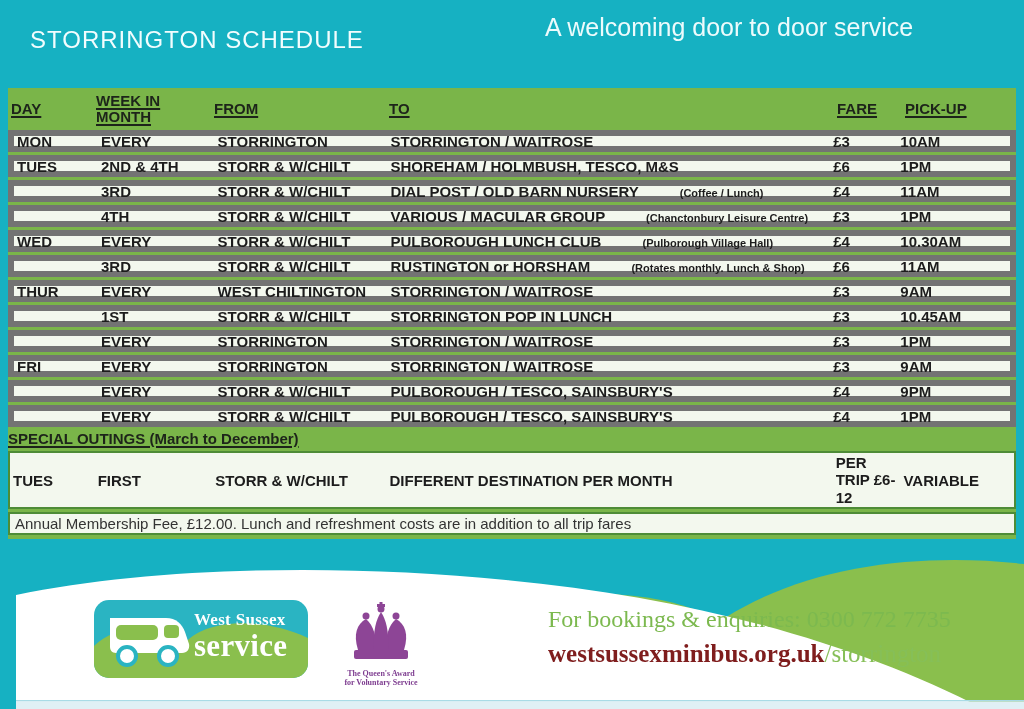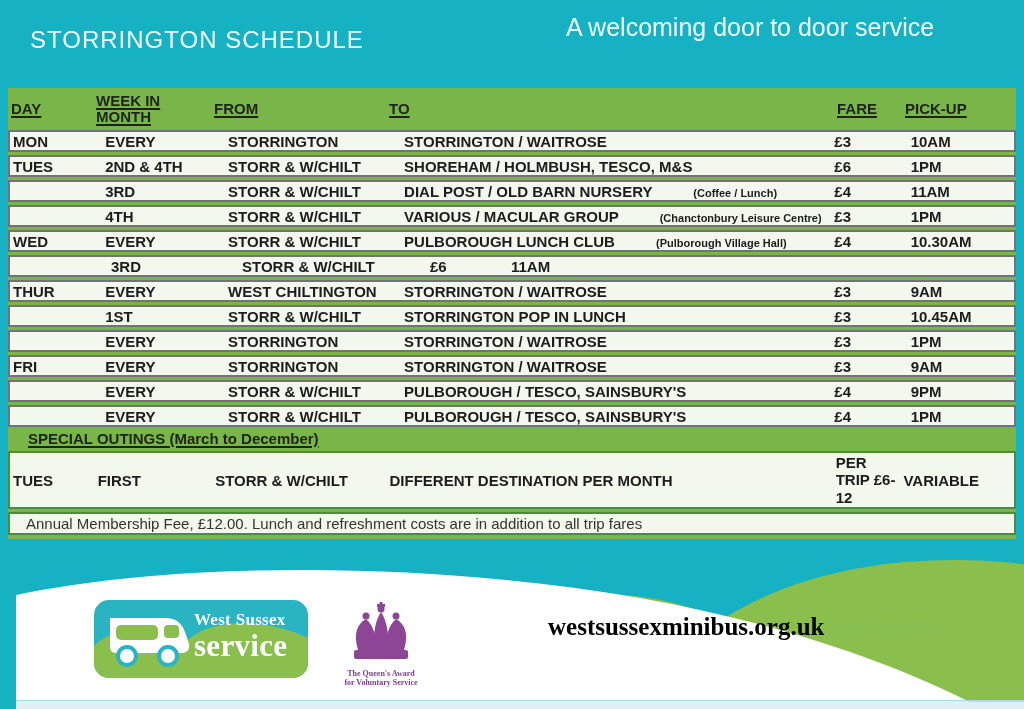--- a/index.html
+++ b/index.html
@@ -4,66 +4,66 @@
 <style>
   * { margin:0; padding:0; box-sizing:border-box; }
   html,body { width:1024px; height:709px; }
   body { font-family:"Liberation Sans", sans-serif; }
 
   .page { position:relative; width:1024px; height:709px; background:#16b1c2; overflow:hidden; }
 
   
   .title { position:absolute; left:30px; top:26px; font-size:24px; letter-spacing:1px;
            color:#f2fdfe; font-weight:400; }
-  .tagline { position:absolute; left:545px; top:13px; width:410px; text-align:center;
+  .tagline { position:absolute; left:545px; top:13px; width:410px; text-align:left;
              color:#edfbfc; font-size:25px; line-height:1.12; font-weight:400; }
 
   
   .schedule { position:absolute; left:8px; top:88px; width:1008px; background:#7ab549; padding-bottom:4px; }
   .hdr-row, .row, .sp-row { display:flex; }
   .hdr-row { height:42px; align-items:center; }
   .hdr-row .cell { color:#1d241a; font-weight:bold; font-size:15px; line-height:1.05; }
   .u { text-decoration:underline; text-decoration-thickness:2px; text-underline-offset:2px; }
 
   .c-day   { width:88px;  padding-left:3px; }
   .c-week  { width:118px; }
   .c-from  { width:175px; }
   .c-to    { width:448px; }
   .c-fare  { width:68px; }
   .c-pick  { width:111px; }
 
-  .row { background:#f3f8ee; border:2px solid #737373; height:22px; margin:0 0 3px 0;
-         align-items:center;gap:13px; }
+  .row { background:#f3f8ee; border:6px solid #737373; height:22px; margin:0 0 3px 0;
+         align-items:center; }
   .row .cell, .sp-row .cell { font-size:15px; font-weight:bold; color:#1c1c1c; white-space:nowrap; overflow:hidden; }
   .note { font-size:11px; font-weight:bold;padding-left:37px; }
 
-  .sp-head { height:19px; padding-left:20px; margin-bottom:2px;
+  .sp-head { height:19px; padding-left:0; margin-bottom:2px;
              font-size:15px; font-weight:bold; color:#1d241a; }
   .sp-row { background:#f3f8ee; border:2px solid #4e8c37; height:58px; margin-bottom:3px;
             align-items:center; }
   .sp-row .c-fare { white-space:normal; line-height:1.15; }
   .footnote { background:#f3f8ee; border:2px solid #4e8c37; height:23px;
-              font-size:15px; color:#333; padding:1px 0 0 16px; }
+              font-size:15px; color:#333; padding:1px 0 0 5px; }
 
   
   .bottom { position:absolute; left:16px; top:540px; width:1024px; height:196px;font-family:Liberation Serif, serif; }
   .bottom svg.waves { position:absolute; left:0; top:0; }
 
   .logo-minibus { position:absolute; left:78px; top:60px; }
   .lm-text { position:absolute; left:100px; top:10px; color:#fff; }
   .lm-l1 { font-size:17px; font-weight:bold; letter-spacing:.3px; }
   .lm-l2 { font-size:31px; font-weight:bold; margin-top:-2px; letter-spacing:.3px; }
 
   .logo-award { position:absolute; left:308px; top:62px; width:114px; text-align:center; }
   .award-text { font-size:8px; font-weight:bold; color:#7e3d90; line-height:1.15; margin-top:1px; }
 
   .contact { position:absolute; left:532px; top:66px; width:440px; color:#7cb94f; }
   .contact-l1 { font-size:24px; }
   .contact-l2 { font-size:25px; margin-top:7px; }
-  .web-bold { font-weight:bold; color:#000000; }
+  .web-bold { font-weight:bold; color:#7f1d1d; }
   .web-light { font-weight:400; color:#86bf58; }
 </style>
 </head>
 <body>
 
 <div class="page">
 
   <div class="title">STORRINGTON SCHEDULE</div>
 
   <div class="tagline">
@@ -123,20 +123,21 @@
       <div class="cell c-from">STORR &amp; W/CHILT</div>
       <div class="cell c-to"><span>PULBOROUGH  LUNCH CLUB</span> <span class="note">(Pulborough Village Hall)</span></div>
       <div class="cell c-fare">£4</div>
       <div class="cell c-pick">10.30AM</div>
     </div>
 
     <div class="row">
       <div class="cell c-day"></div>
       <div class="cell c-week">3RD</div>
       <div class="cell c-from">STORR &amp; W/CHILT</div>
+      <div class="cell c-to"><span>RUSTINGTON or HORSHAM</span> <span class="note">(Rotates monthly. Lunch &amp; Shop)</span></div>
       <div class="cell c-fare">£6</div>
       <div class="cell c-pick">11AM</div>
     </div>
 
     <div class="row">
       <div class="cell c-day">THUR</div>
       <div class="cell c-week">EVERY</div>
       <div class="cell c-from">WEST CHILTINGTON</div>
       <div class="cell c-to"><span>STORRINGTON / WAITROSE</span> <span class="note"></span></div>
       <div class="cell c-fare">£3</div>
@@ -252,19 +253,20 @@
           <rect x="32" y="2" width="8" height="3"></rect>
         </g>
       </svg>
       <div class="award-text">
         <div>The Queen's Award</div>
         <div>for Voluntary Service</div>
       </div>
     </div>
 
     <div class="contact">
+      <div class="contact-l1">For bookings &amp; enquiries: 0300 772 7735</div>
       <div class="contact-l2">
         <span class="web-bold">westsussexminibus.org.uk</span><span class="web-light">/storrington</span>
       </div>
     </div>
   </div>
 
 </div>
 
 </body></html>

